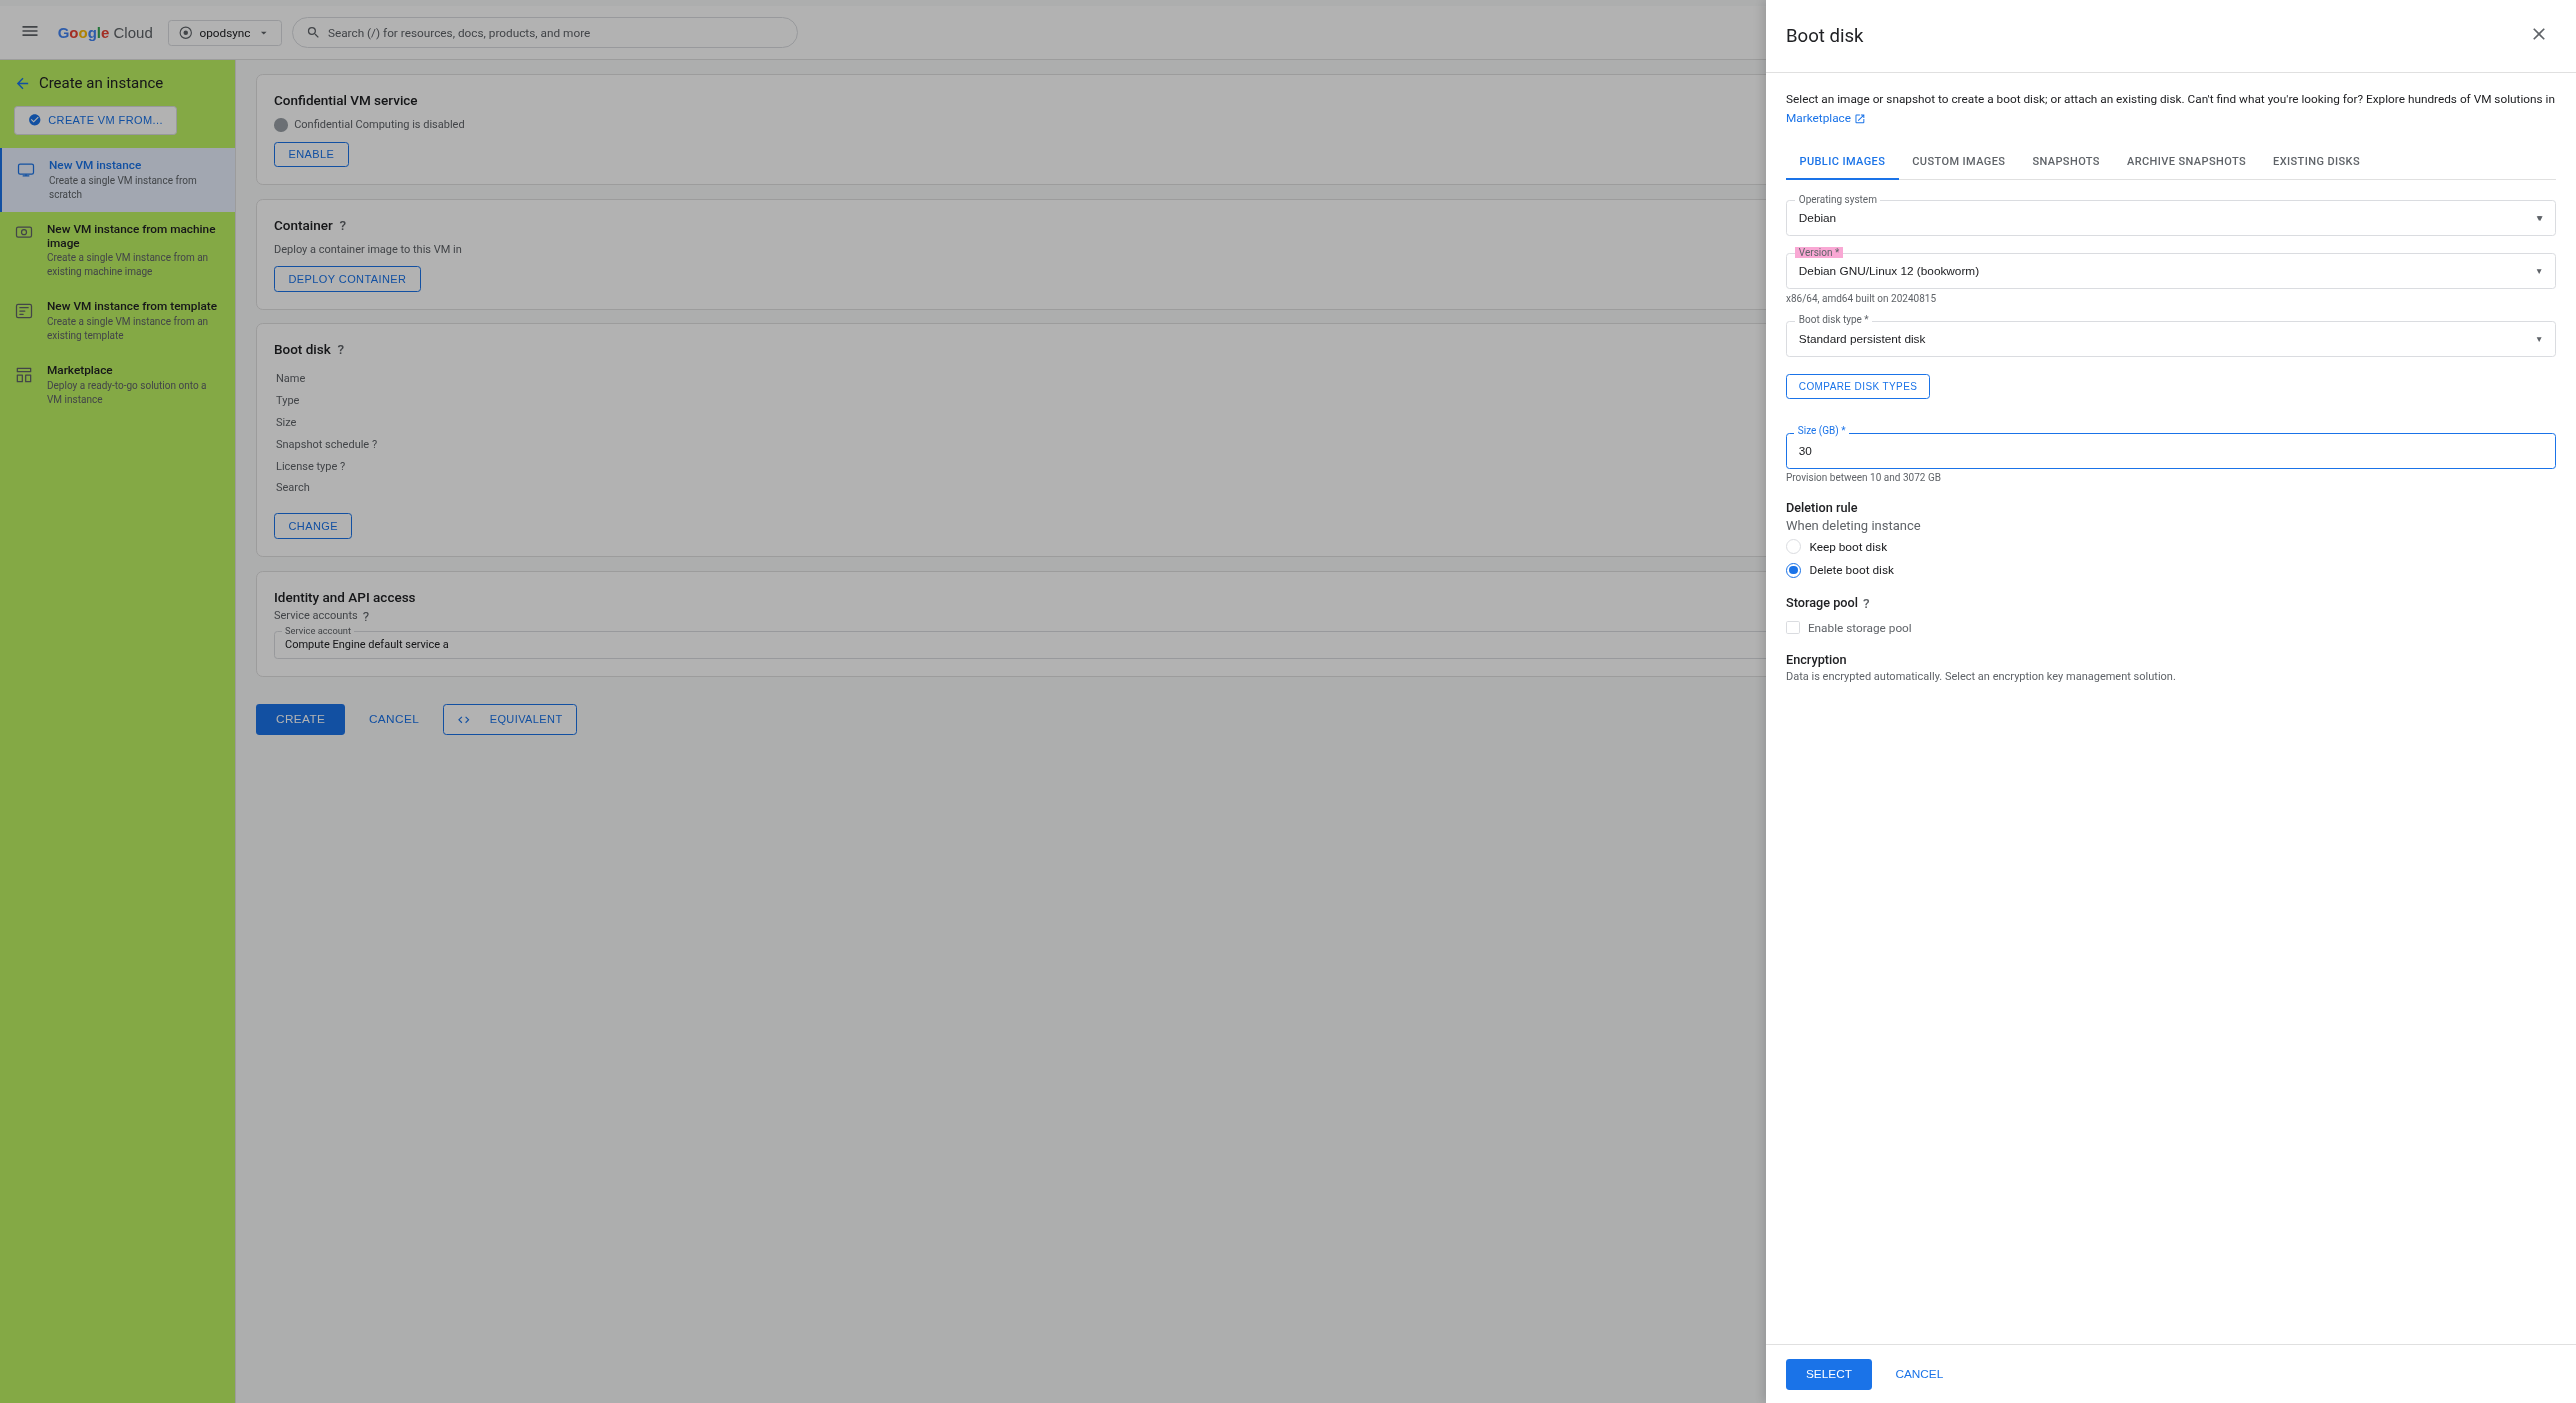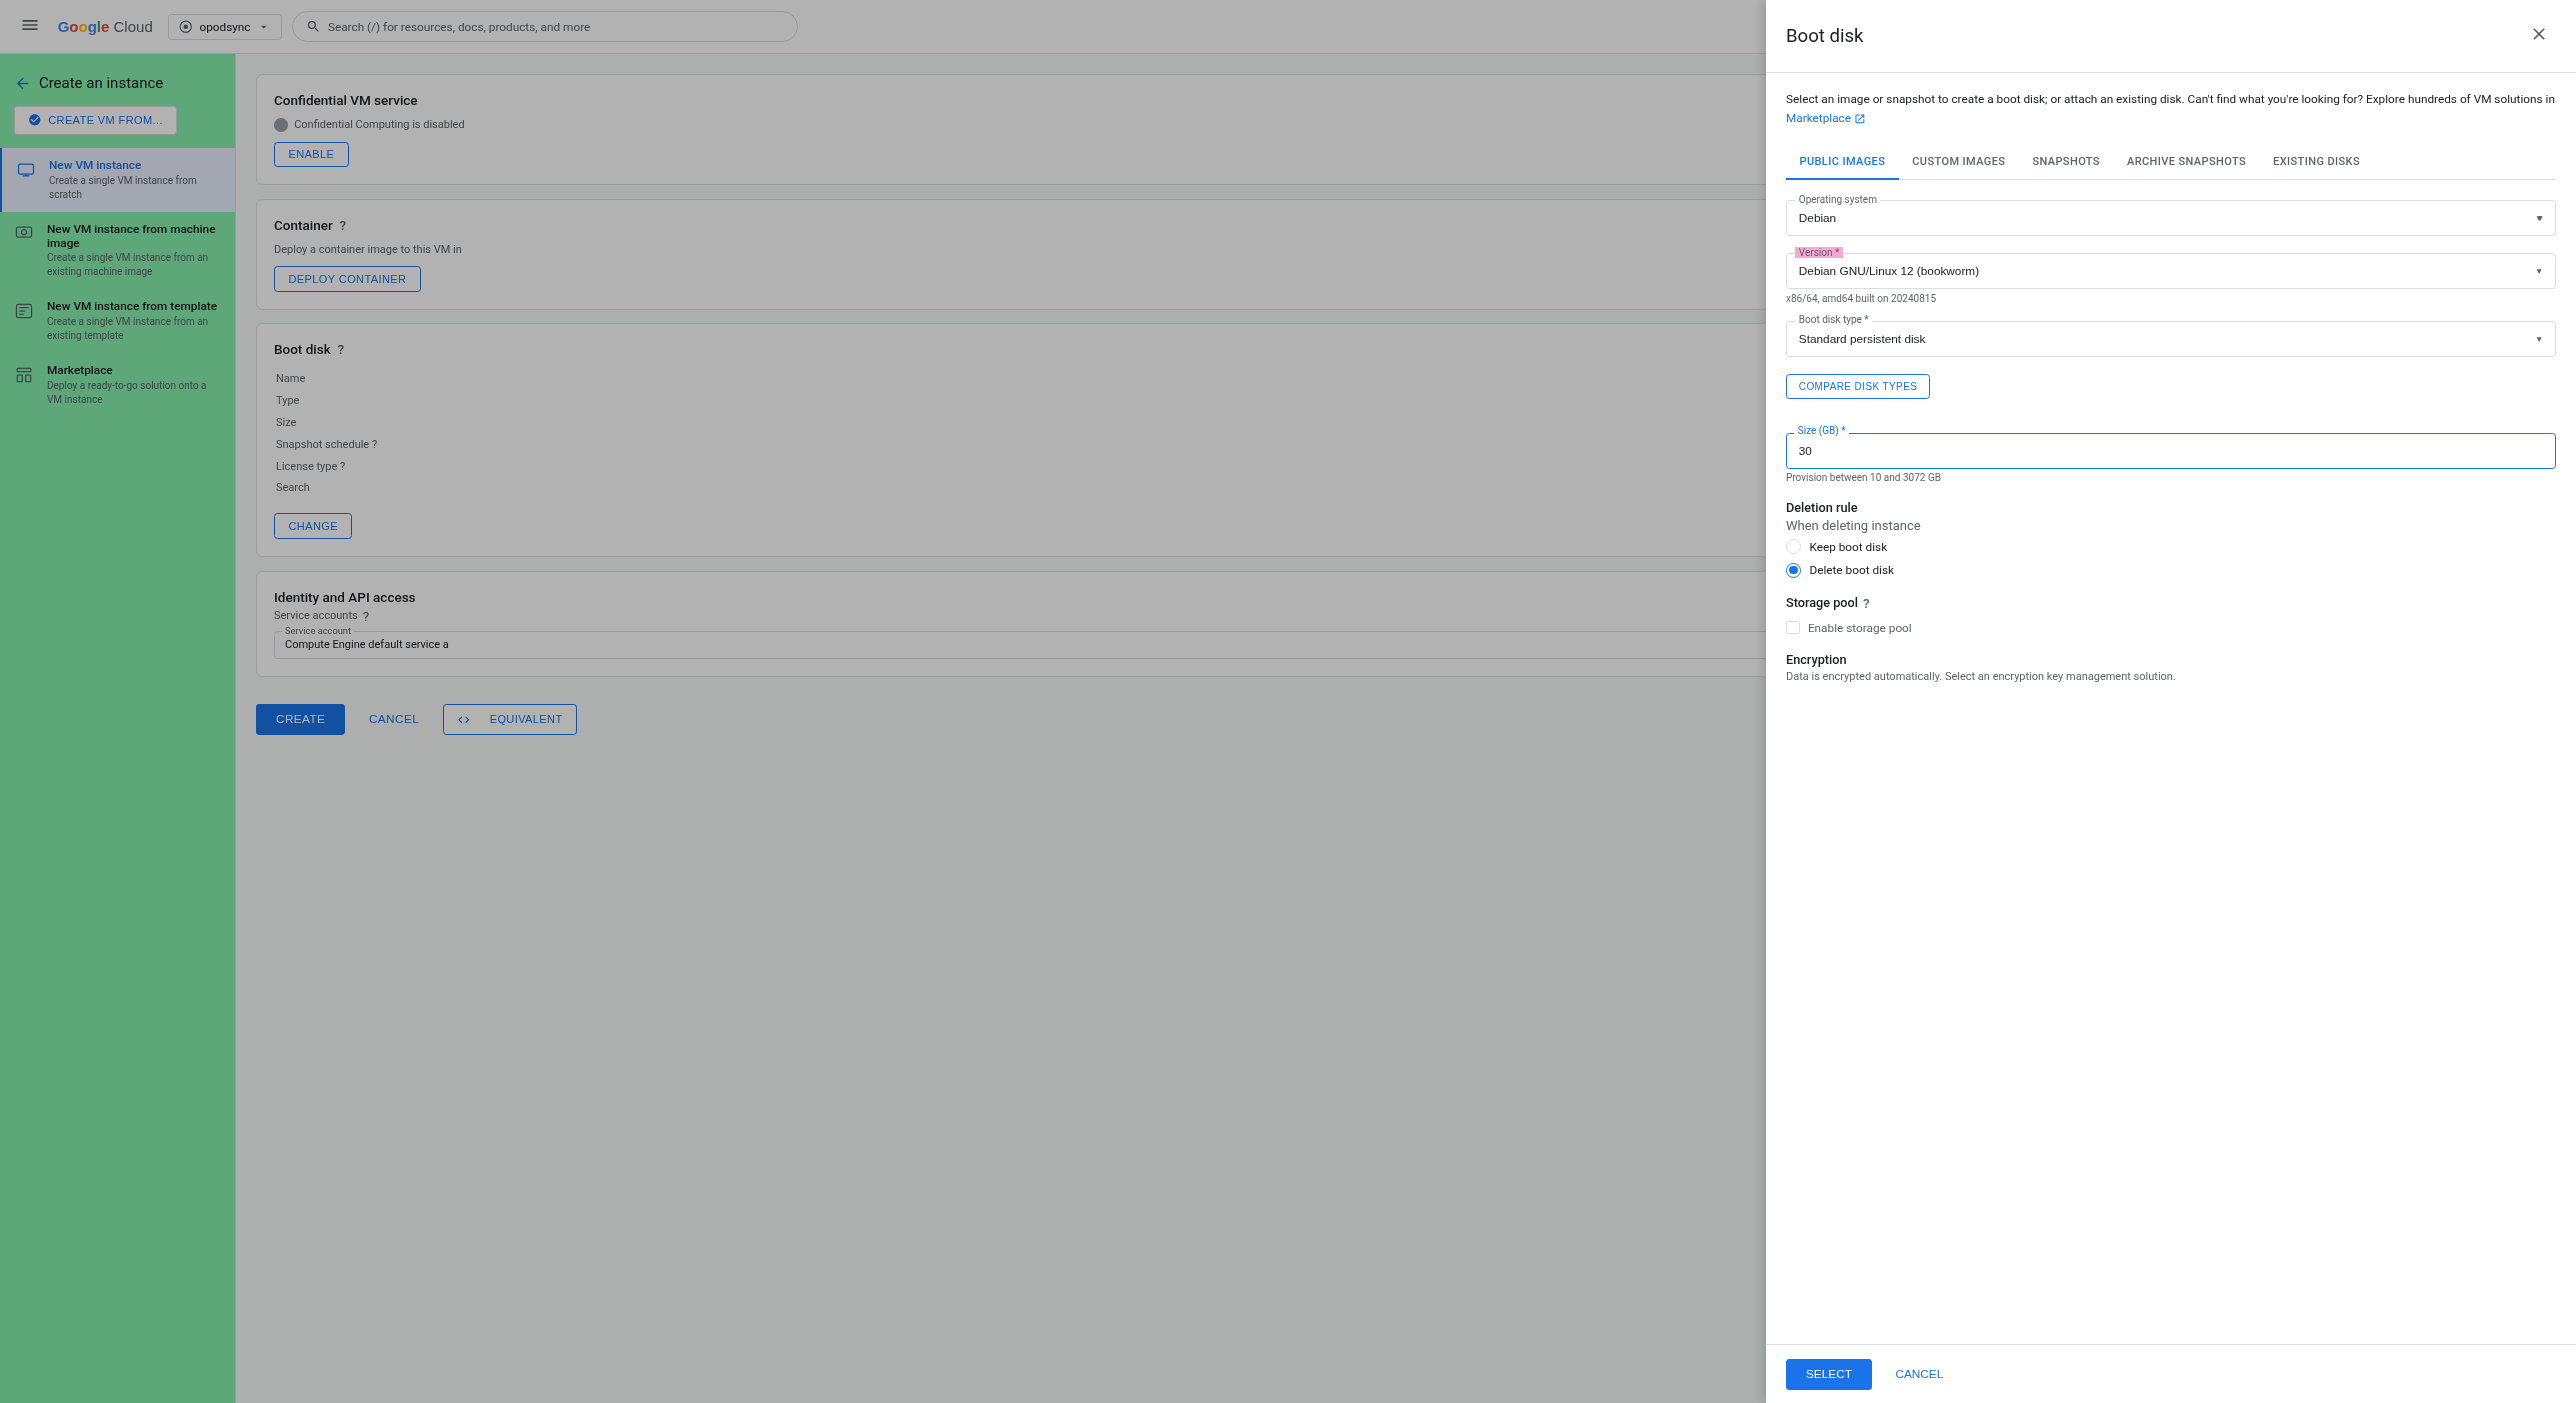--- a/index.html
+++ b/index.html
@@ -2,40 +2,40 @@
 <html style="font-size:13.5px"><head>
   <meta charset="utf-8">
   <style>
     * { box-sizing: border-box; margin: 0; padding: 0; }
     body { font-family: 'Google Sans', Roboto, Arial, sans-serif; font-size: 11.8px; background: #f8f9fa; color: #202124; overflow: hidden; }
 
     
     .topbar {
       display: flex; align-items: center; height: 54px;
       background: #fff; border-bottom: 0.8px solid #e0e0e0;
-      padding: 0 13.5px; gap: 10px; position: fixed; top: 0; left: 0; right: 0; z-index: 100;
+      padding: 0 13.5px; gap: 10px; position: fixed; top: 6px; left: 0; right: 0; z-index: 100;
     }
     .topbar-menu-icon { cursor: pointer; padding: 6.7px; }
     .google-cloud-logo { display: flex; align-items: center; gap: 5px; font-size: 15px; font-weight: 400; color: #5f6368; text-decoration: none; margin-right: 3.4px; }
     .project-selector {
       display: flex; align-items: center; border: 0.8px solid #dadce0; border-radius: 3.4px;
       padding: 5px 10px; gap: 6.7px; cursor: pointer; font-size: 11.8px;
     }
     .search-bar {
       flex: 1; border: 0.8px solid #dadce0; border-radius: 20px;
       padding: 6.7px 13.5px; font-size: 11.8px; color: #5f6368; cursor: pointer;
       display: flex; align-items: center; gap: 6.7px; max-width: 506px;
     }
 
     
     .layout { display: flex; margin-top: 54px; height: calc(100vh - 54px); }
 
     
     .sidebar {
-      width: 236px; background: #86efac; border-right: 0.8px solid #e0e0e0;
+      width: 236px; background: #bef264; border-right: 0.8px solid #e0e0e0;
       overflow-y: auto; padding: 13.5px 0; flex-shrink: 0;
     }
     .sidebar-header {
       display: flex; align-items: center; gap: 8.4px;
       padding: 6.7px 13.5px 13.5px; font-size: 17px; font-weight: 400;
     }
     .sidebar-item {
       padding: 10px 13.5px; cursor: pointer; display: flex; align-items: flex-start; gap: 13.5px;
     }
     .sidebar-item.active { background: #e8f0fe; }

